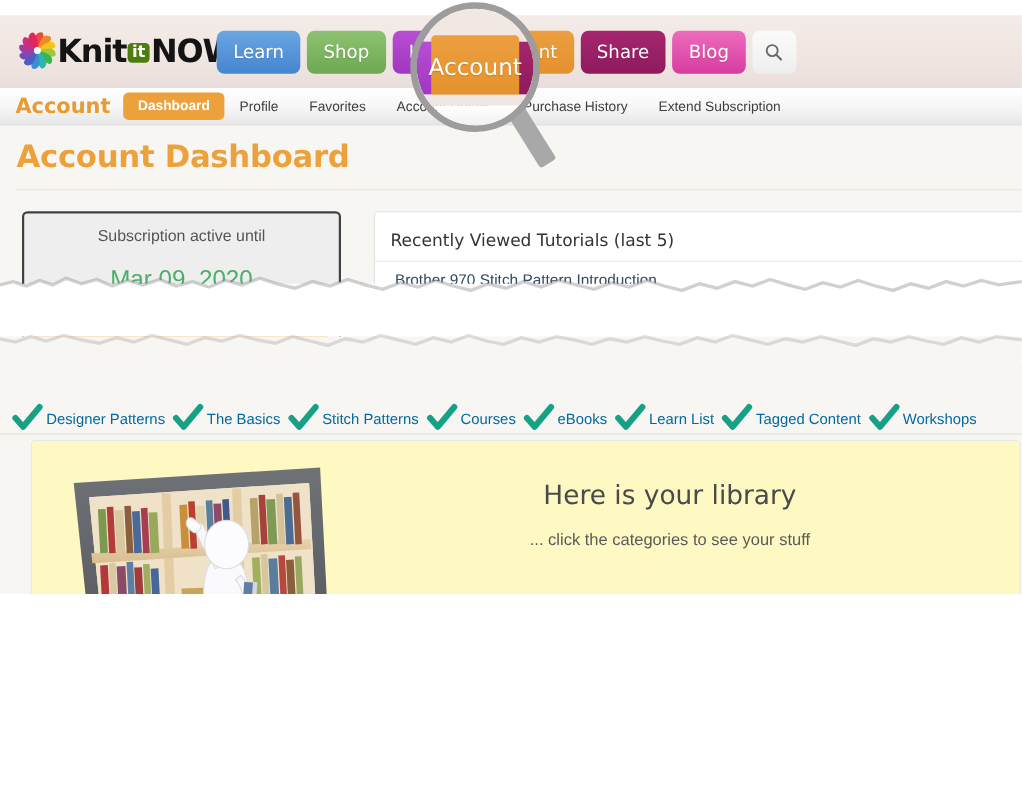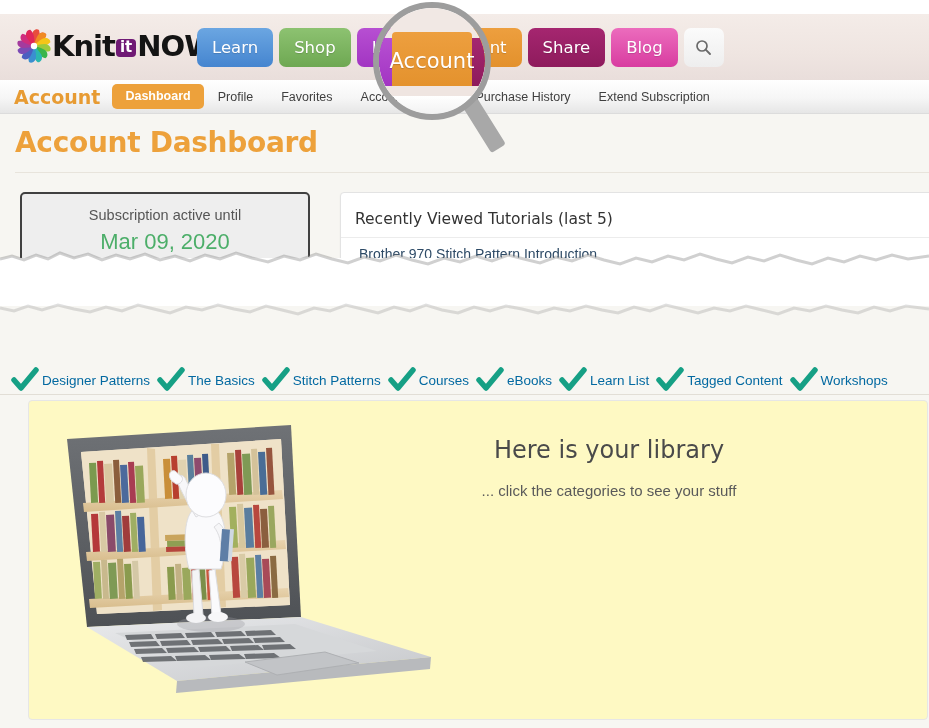--- a/index.html
+++ b/index.html
@@ -9,21 +9,21 @@
     height: 728px;
     overflow: hidden;
     background: #ffffff;
     font-family: "Liberation Sans", sans-serif;
     -webkit-font-smoothing: antialiased;
   }
 
   #page {
     position: relative;
     width: 929px;
-    height: 728px;
+    height: 540px;
     background: #f7f6f2;
     overflow: hidden;
   }
 
   
   .top-strip {
     position: absolute; top: 0; left: 0;
     width: 929px; height: 14px;
     background: #ffffff;
   }
@@ -51,21 +51,21 @@
     font-family: "DejaVu Sans", sans-serif;
     font-weight: bold;
     font-size: 29px;
     letter-spacing: -1px;
     color: #141414;
     display: flex; align-items: center;
     margin-left: -2px;
   }
   .logo-it {
     display: inline-block;
-    background: #701a75;
+    background: #4d7c0f;
     color: #ffffff;
     font-size: 15px;
     font-weight: bold;
     border-radius: 4px;
     padding: 1px 4px 2px 4px;
     margin: 3px 1px 0 1px;
     line-height: 1;
     letter-spacing: 0;
   }
 
@@ -158,21 +158,21 @@
     border-radius: 5px;
     text-align: center;
     overflow: hidden;
   }
   .sub-card .sub-line1 {
     margin-top: 13px;
     font-size: 14.5px;
     color: #555;
   }
   .sub-card .sub-date {
-    margin-top: 6px;
+    margin-top: 18px;
     font-size: 22px;
     color: #4cae69;
     font-family: "Liberation Sans", sans-serif;
   }
   .sub-btn {
     margin: 12px 10px 0 10px;
     background: #eda13b;
     color: #ffffff;
     font-size: 12.5px;
     font-weight: bold;

